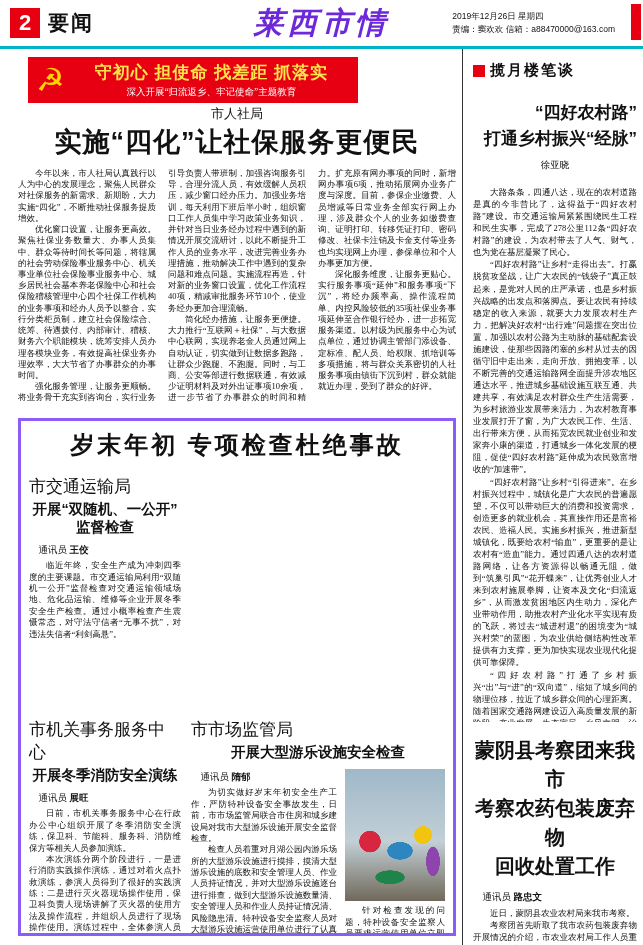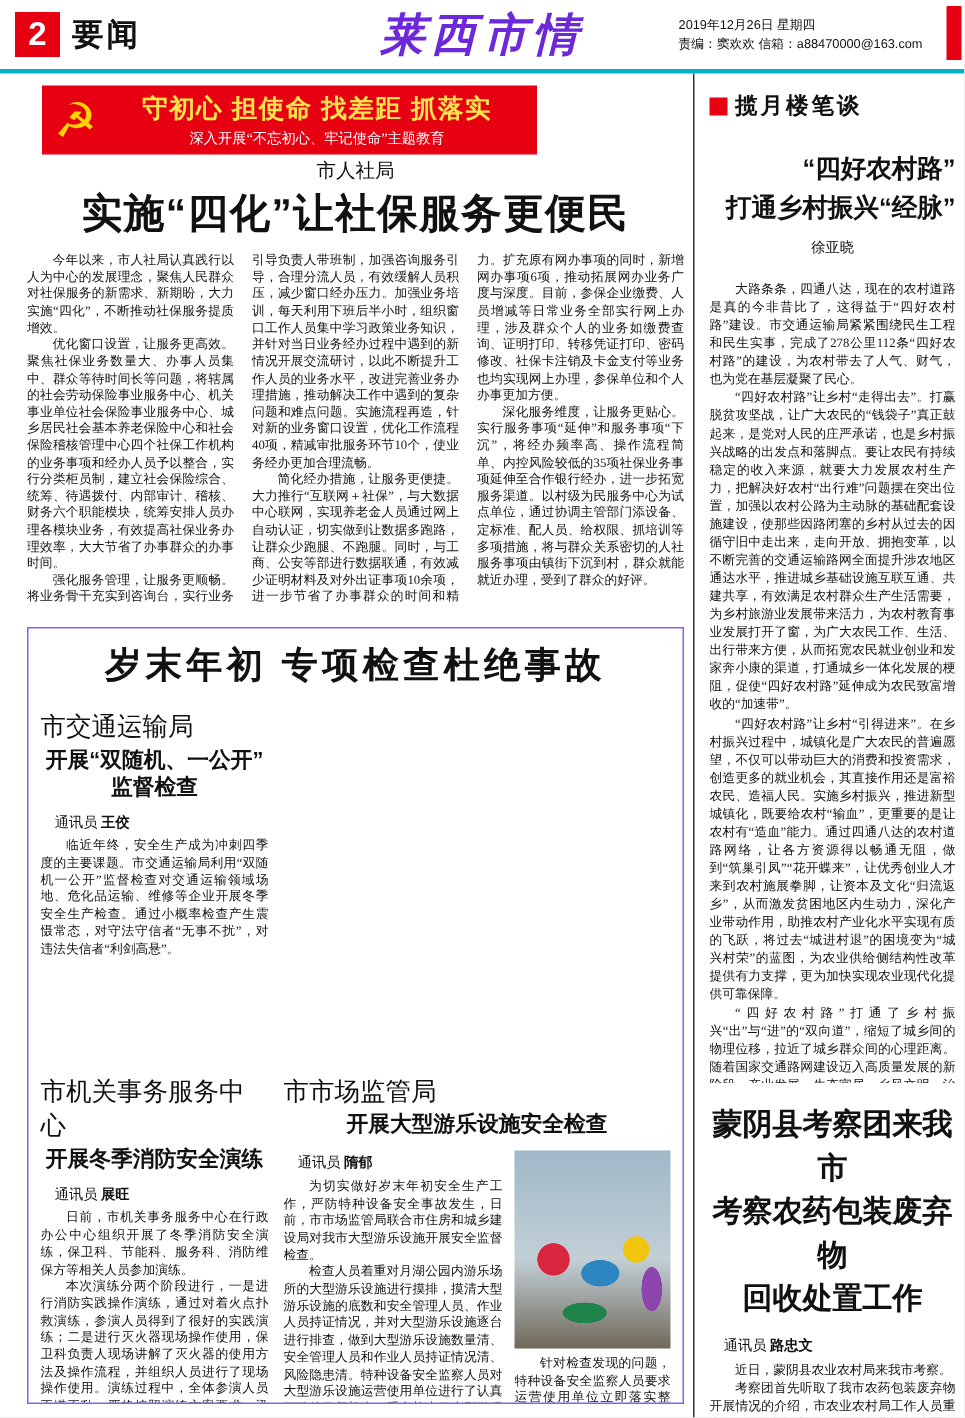--- a/index.html
+++ b/index.html
@@ -33,21 +33,21 @@
              font-family:"Liberation Sans",sans-serif;}
   .banner-l2{font-size:9.5px;margin-top:2px;}
   
   .kicker{text-align:center;font-size:13px;margin-top:2px;}
   .headline{text-align:center;font-size:27px;font-weight:bold;letter-spacing:1px;
             margin:1px 0 8px 0;font-family:"Liberation Sans",sans-serif;}
   .lead-body{height:244px;column-count:3;column-gap:12px;overflow:hidden;
              font-size:8.5px;line-height:1.32;text-align:justify;}
   .lead-body p,.bodytext p{margin:0;text-indent:2em;}
   
-  .box{border:1px solid #8b5cf6;margin-top:6px;height:518px;box-sizing:border-box;
+  .box{border:3px solid #8b5cf6;margin-top:6px;height:518px;box-sizing:border-box;
        padding:6px 8px;overflow:hidden;}
   .box-title{text-align:center;font-size:24px;font-weight:bold;letter-spacing:3px;
              margin:2px 0 10px 0;font-family:"Liberation Sans",sans-serif;}
   .box-row1{display:flex;}
   .subcol{width:152px;flex:none;}
   .sub-kicker{text-align:left;font-size:17px;margin:4px 0 2px 0;}
   .sub-head{text-align:center;font-size:14.5px;font-weight:bold;line-height:1.25;
             font-family:"Liberation Sans",sans-serif;margin-bottom:8px;}
   .byline{font-size:9.5px;margin:2px 0 3px 1em;}
   .byline b{font-family:"Liberation Sans",sans-serif;}
@@ -106,21 +106,21 @@
   </div>
 
   <div class="wrap">
 
     <div class="main">
 
       <div class="banner">
         <div class="emblem">☭</div>
         <div class="banner-text">
           <div class="banner-l1">守初心 担使命 找差距 抓落实</div>
-          <div class="banner-l2">深入开展“不忘初心、牢记使命”主题教育</div>
+          <div class="banner-l2">深入开展“归流返乡、牢记使命”主题教育</div>
         </div>
       </div>
 
       <div class="kicker">市人社局</div>
       <div class="headline">实施“四化”让社保服务更便民</div>
       <div class="lead-body">
         <p>今年以来，市人社局认真践行以人为中心的发展理念，聚焦人民群众对社保服务的新需求、新期盼，大力实施“四化”，不断推动社保服务提质增效。</p>
         <p>优化窗口设置，让服务更高效。聚焦社保业务数量大、办事人员集中、群众等待时间长等问题，将辖属的社会劳动保险事业服务中心、机关事业单位社会保险事业服务中心、城乡居民社会基本养老保险中心和社会保险稽核管理中心四个社保工作机构的业务事项和经办人员予以整合，实行分类柜员制，建立社会保险综合、统筹、待遇拨付、内部审计、稽核、财务六个职能模块，统筹安排人员办理各模块业务，有效提高社保业务办理效率，大大节省了办事群众的办事时间。</p>
         <p>强化服务管理，让服务更顺畅。将业务骨干充实到咨询台，实行业务引导负责人带班制，加强咨询服务引导，合理分流人员，有效缓解人员积压，减少窗口经办压力。加强业务培训，每天利用下班后半小时，组织窗口工作人员集中学习政策业务知识，并针对当日业务经办过程中遇到的新情况开展交流研讨，以此不断提升工作人员的业务水平，改进完善业务办理措施，推动解决工作中遇到的复杂问题和难点问题。实施流程再造，针对新的业务窗口设置，优化工作流程40项，精减审批服务环节10个，使业务经办更加合理流畅。</p>
         <p>简化经办措施，让服务更便捷。大力推行“互联网＋社保”，与大数据中心联网，实现养老金人员通过网上自动认证，切实做到让数据多跑路，让群众少跑腿、不跑腿。同时，与工商、公安等部进行数据联通，有效减少证明材料及对外出证事项10余项，进一步节省了办事群众的时间和精力。扩充原有网办事项的同时，新增网办事项6项，推动拓展网办业务广度与深度。目前，参保企业缴费、人员增减等日常业务全部实行网上办理，涉及群众个人的业务如缴费查询、证明打印、转移凭证打印、密码修改、社保卡注销及卡金支付等业务也均实现网上办理，参保单位和个人办事更加方便。</p>

